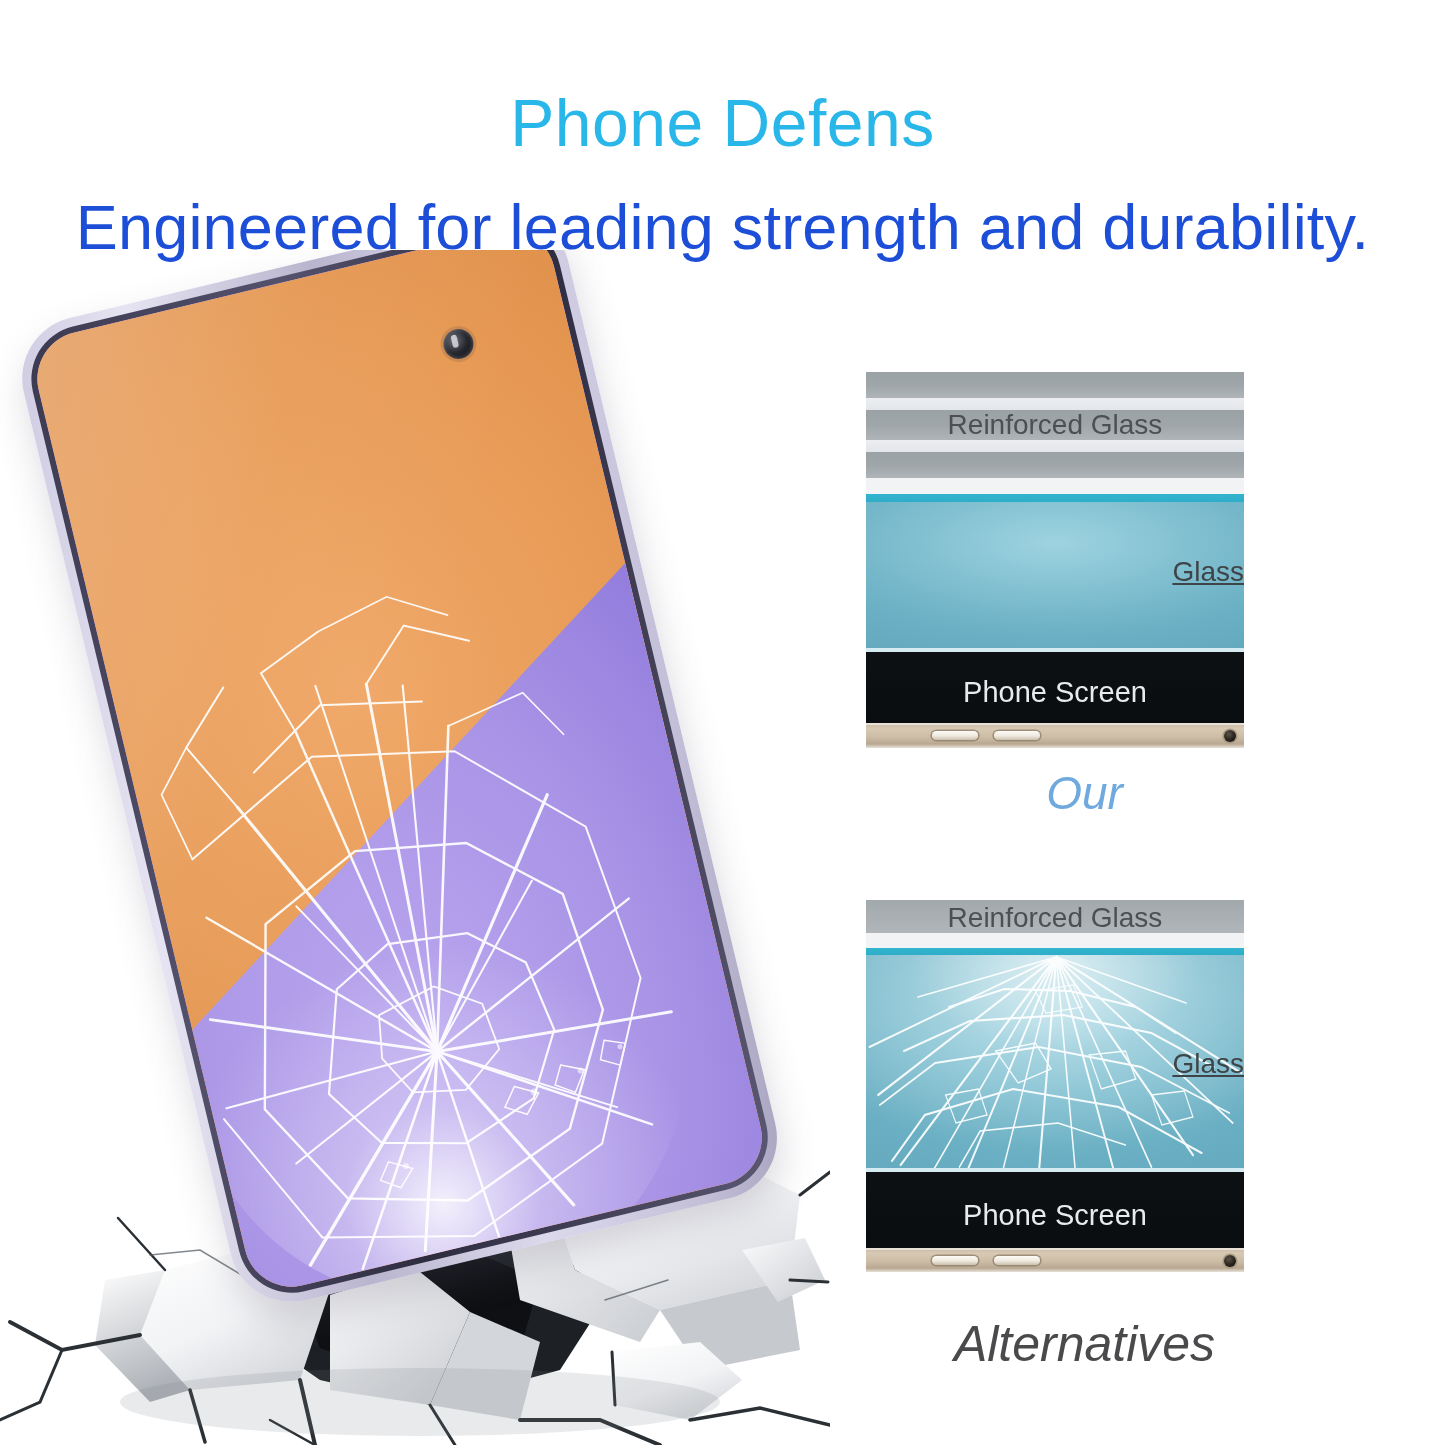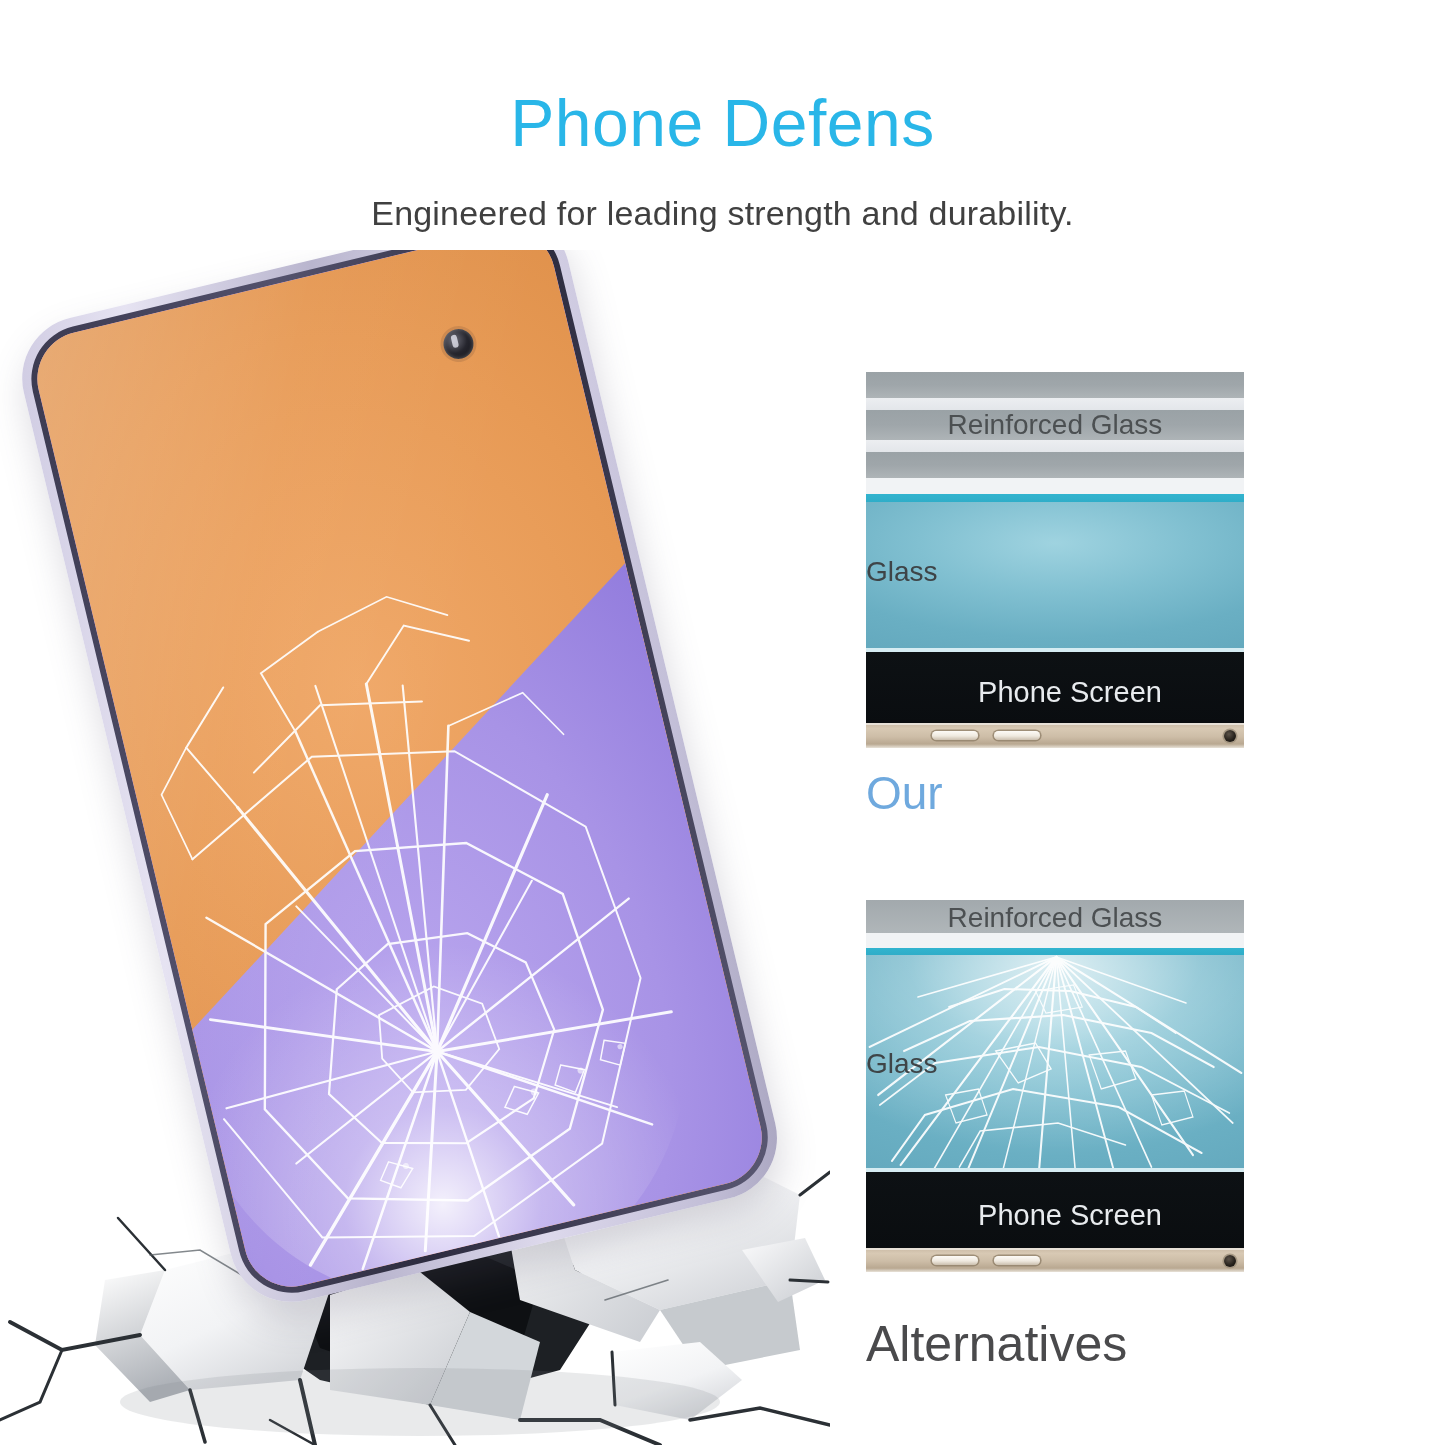--- a/index.html
+++ b/index.html
@@ -38,24 +38,24 @@
     line-height: 1;
     font-weight: 400;
     color: #29b6e8;
     letter-spacing: 0.5px;
   }
   .subtitle {
     position: absolute;
     left: 0;
     top: 196px;
     width: 1445px;
-    font-size: 34px;
+    font-size: 63px;
     line-height: 1;
     font-weight: 400;
-    color: #404040;
+    color: #1d4ed8;
     letter-spacing: 0.2px;
   }
 
   
   .hero {
     position: absolute;
     left: 0px;
     top: 250px;
     width: 830px;
     height: 1195px;
@@ -160,21 +160,21 @@
   .panel-our  { left: 866px; top: 372px;  height: 376px; }
   .panel-alt  { left: 866px; top: 900px;  height: 372px; }
 
   .band { position: absolute; left: 0; width: 100%; }
 
   .band-gray      { background: linear-gradient(180deg, #9aa2a6 0%, #9fa6aa 50%, #aeb4b7 100%); }
   .band-gray-2    { background: linear-gradient(180deg, #a2a9ad 0%, #b0b6b9 100%); }
   .band-light     { background: linear-gradient(180deg, #eceef1 0%, #e3e6ea 100%); }
   .band-white     { background: #f1f3f5; }
   .band-cyan-line { background: linear-gradient(180deg, #32b4cf 0%, #2fadc8 100%); }
-  .band-black     { background: linear-gradient(180deg, #0d1114 0%, #0a0d10 100%); padding-left: 30px; }
+  .band-black     { background: linear-gradient(180deg, #0d1114 0%, #0a0d10 100%); }
 
   .glass-body {
     position: absolute;
     left: 0;
     width: 100%;
     background:
       radial-gradient(95% 90% at 50% 28%, #9fd3e0 0%, #81c0d1 38%, #6aafc3 72%, #63a8bd 100%);
     overflow: hidden;
   }
 
@@ -184,24 +184,25 @@
     width: 100%;
     text-align: center;
     color: #4c5052;
     font-size: 28px;
     line-height: 1;
   }
   .label-glass {
     position: absolute;
     left: 0;
     width: 100%;
-    text-align: left;
+    text-align: right;
     color: #3e4447;
     font-size: 28px;
     line-height: 1;
+    text-decoration: underline;
   }
   .label-phone {
     position: absolute;
     left: 0;
     width: 100%;
     text-align: center;
     color: #e8ebee;
     font-size: 29px;
     line-height: 1;
   }
@@ -238,22 +239,23 @@
     width: 12px;
     height: 12px;
     border-radius: 50%;
     background: radial-gradient(circle at 40% 35%, #5c5349 0%, #241f19 60%, #15120e 100%);
     box-shadow: 0 0 0 1.6px rgba(160, 146, 124, 0.85);
   }
 
   .caption {
     position: absolute;
     width: 437px;
-    text-align: left;
+    text-align: center;
     line-height: 1;
+    font-style: italic;
   }
   .caption-our {
     left: 866px;
     top: 770px;
     font-size: 46px;
     color: #6fa9de;
   }
   .caption-alt {
     left: 866px;
     top: 1319px;

